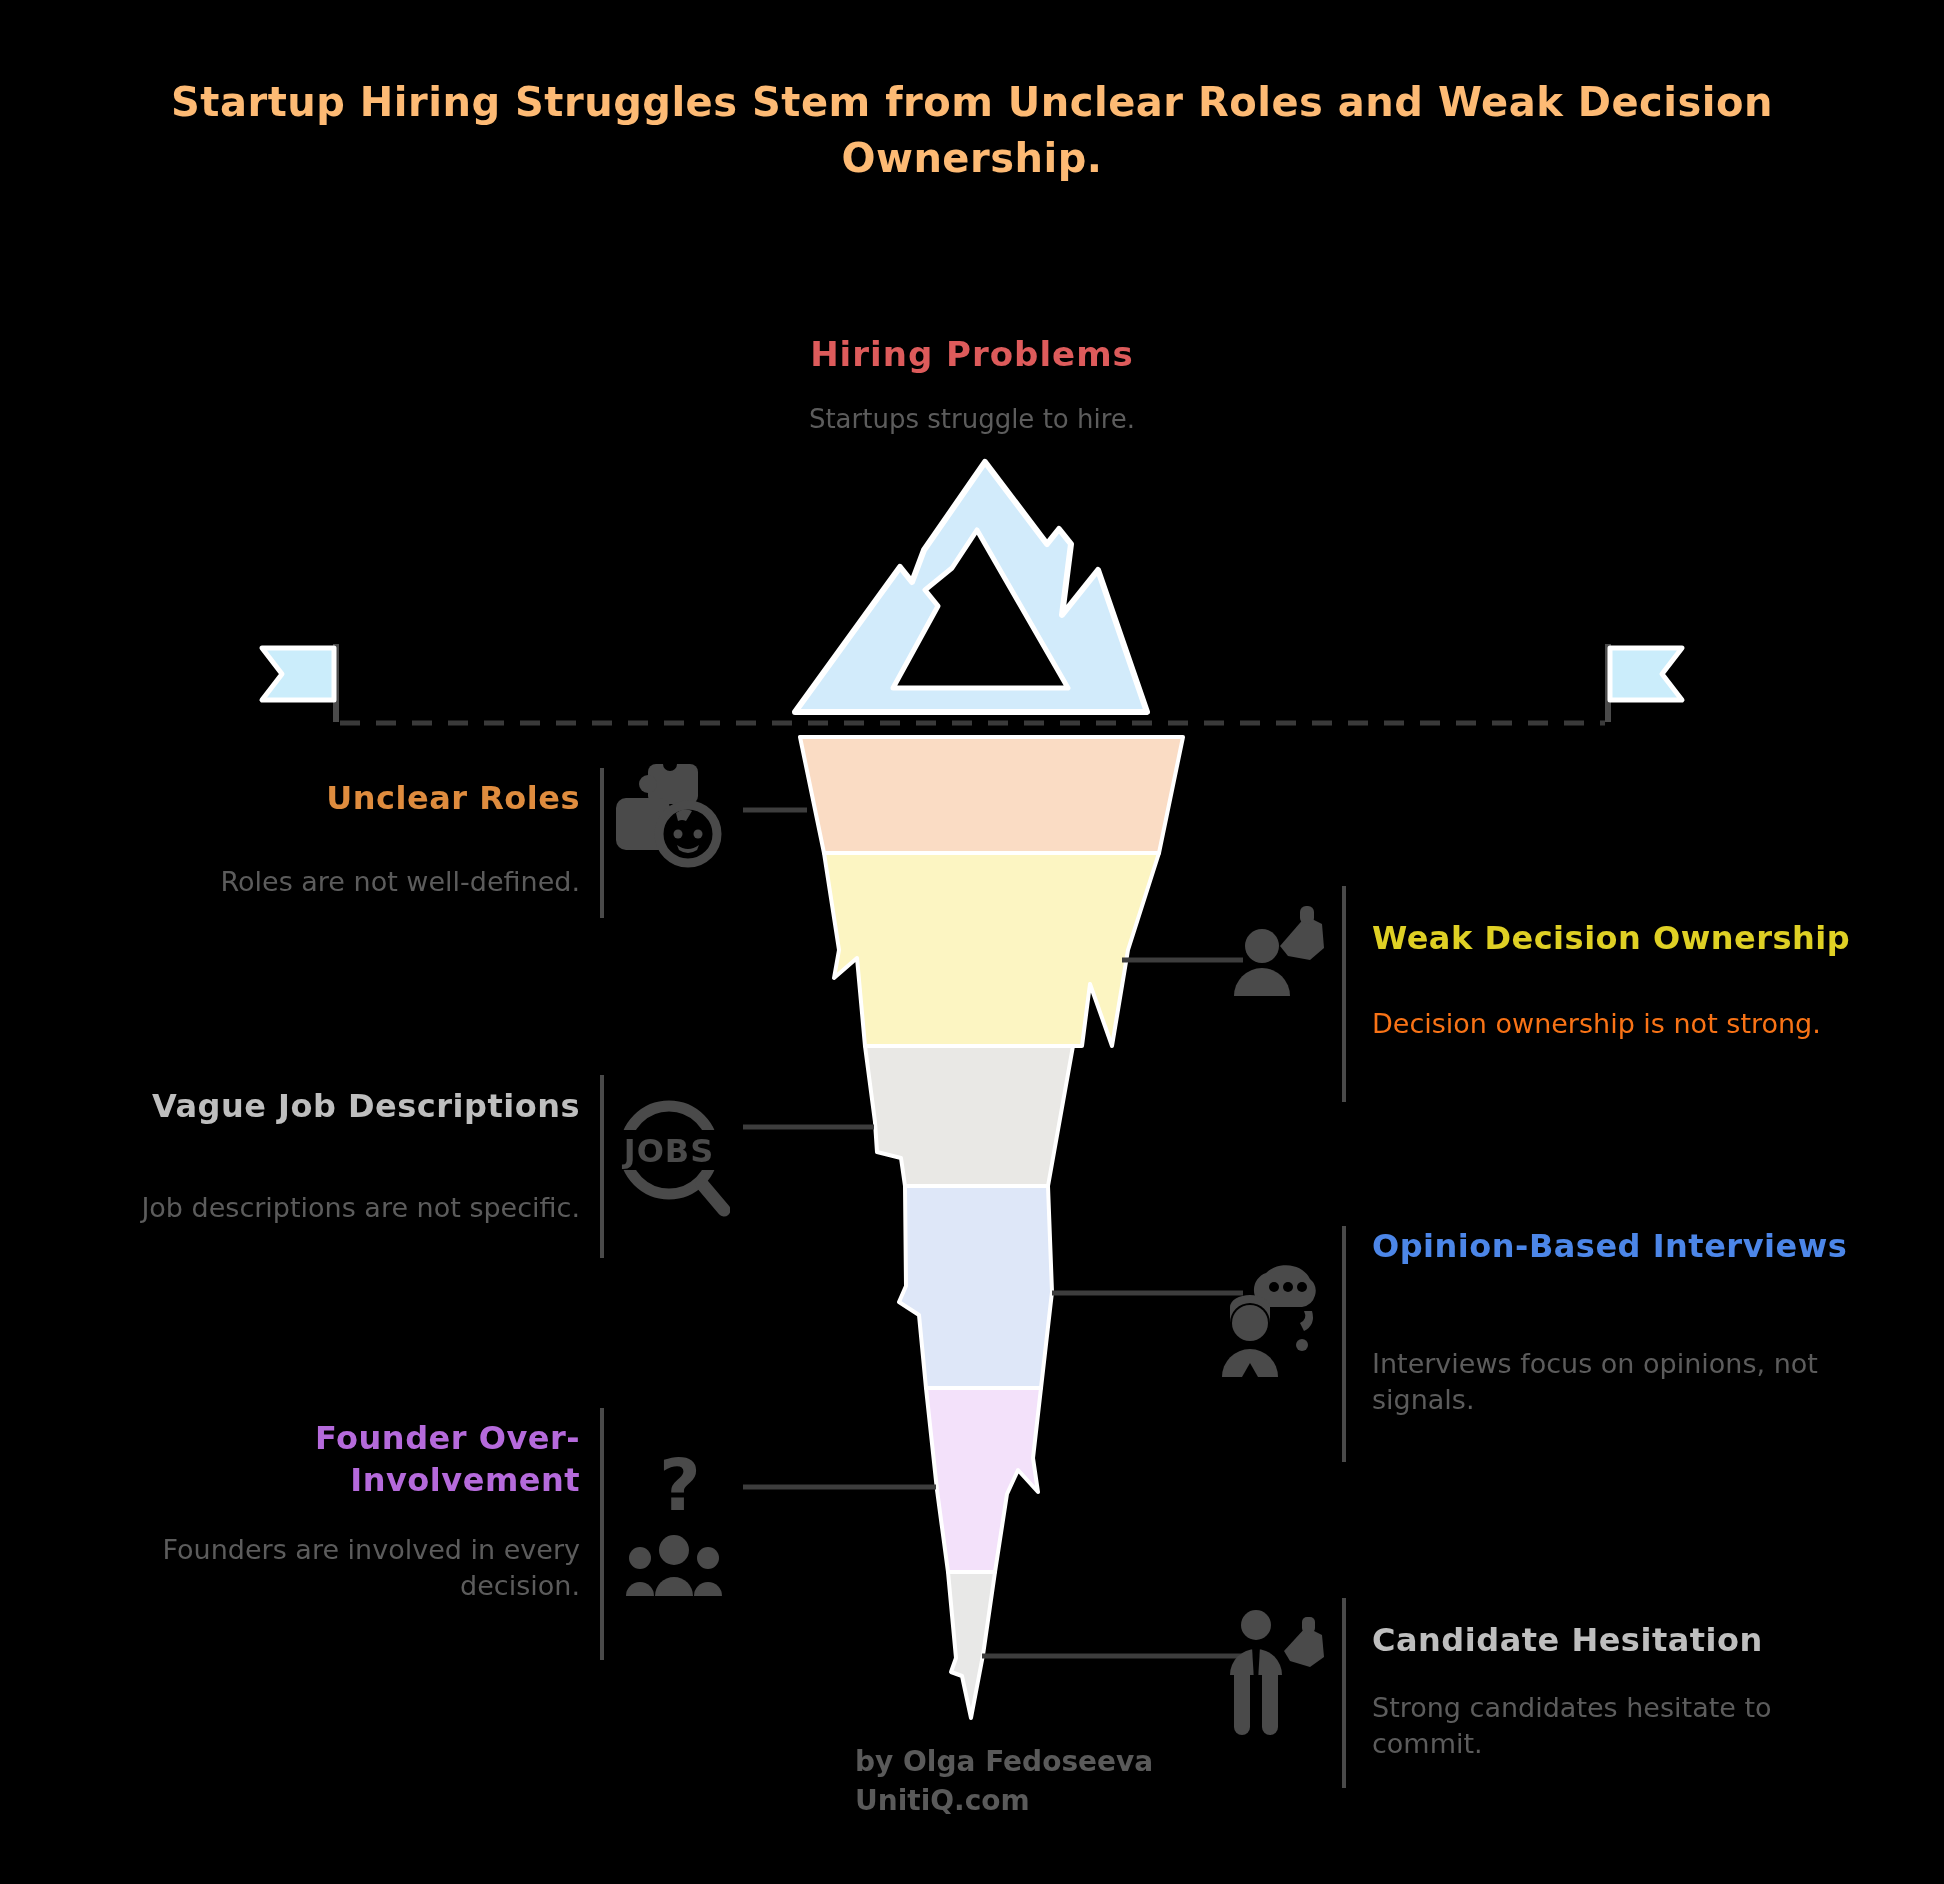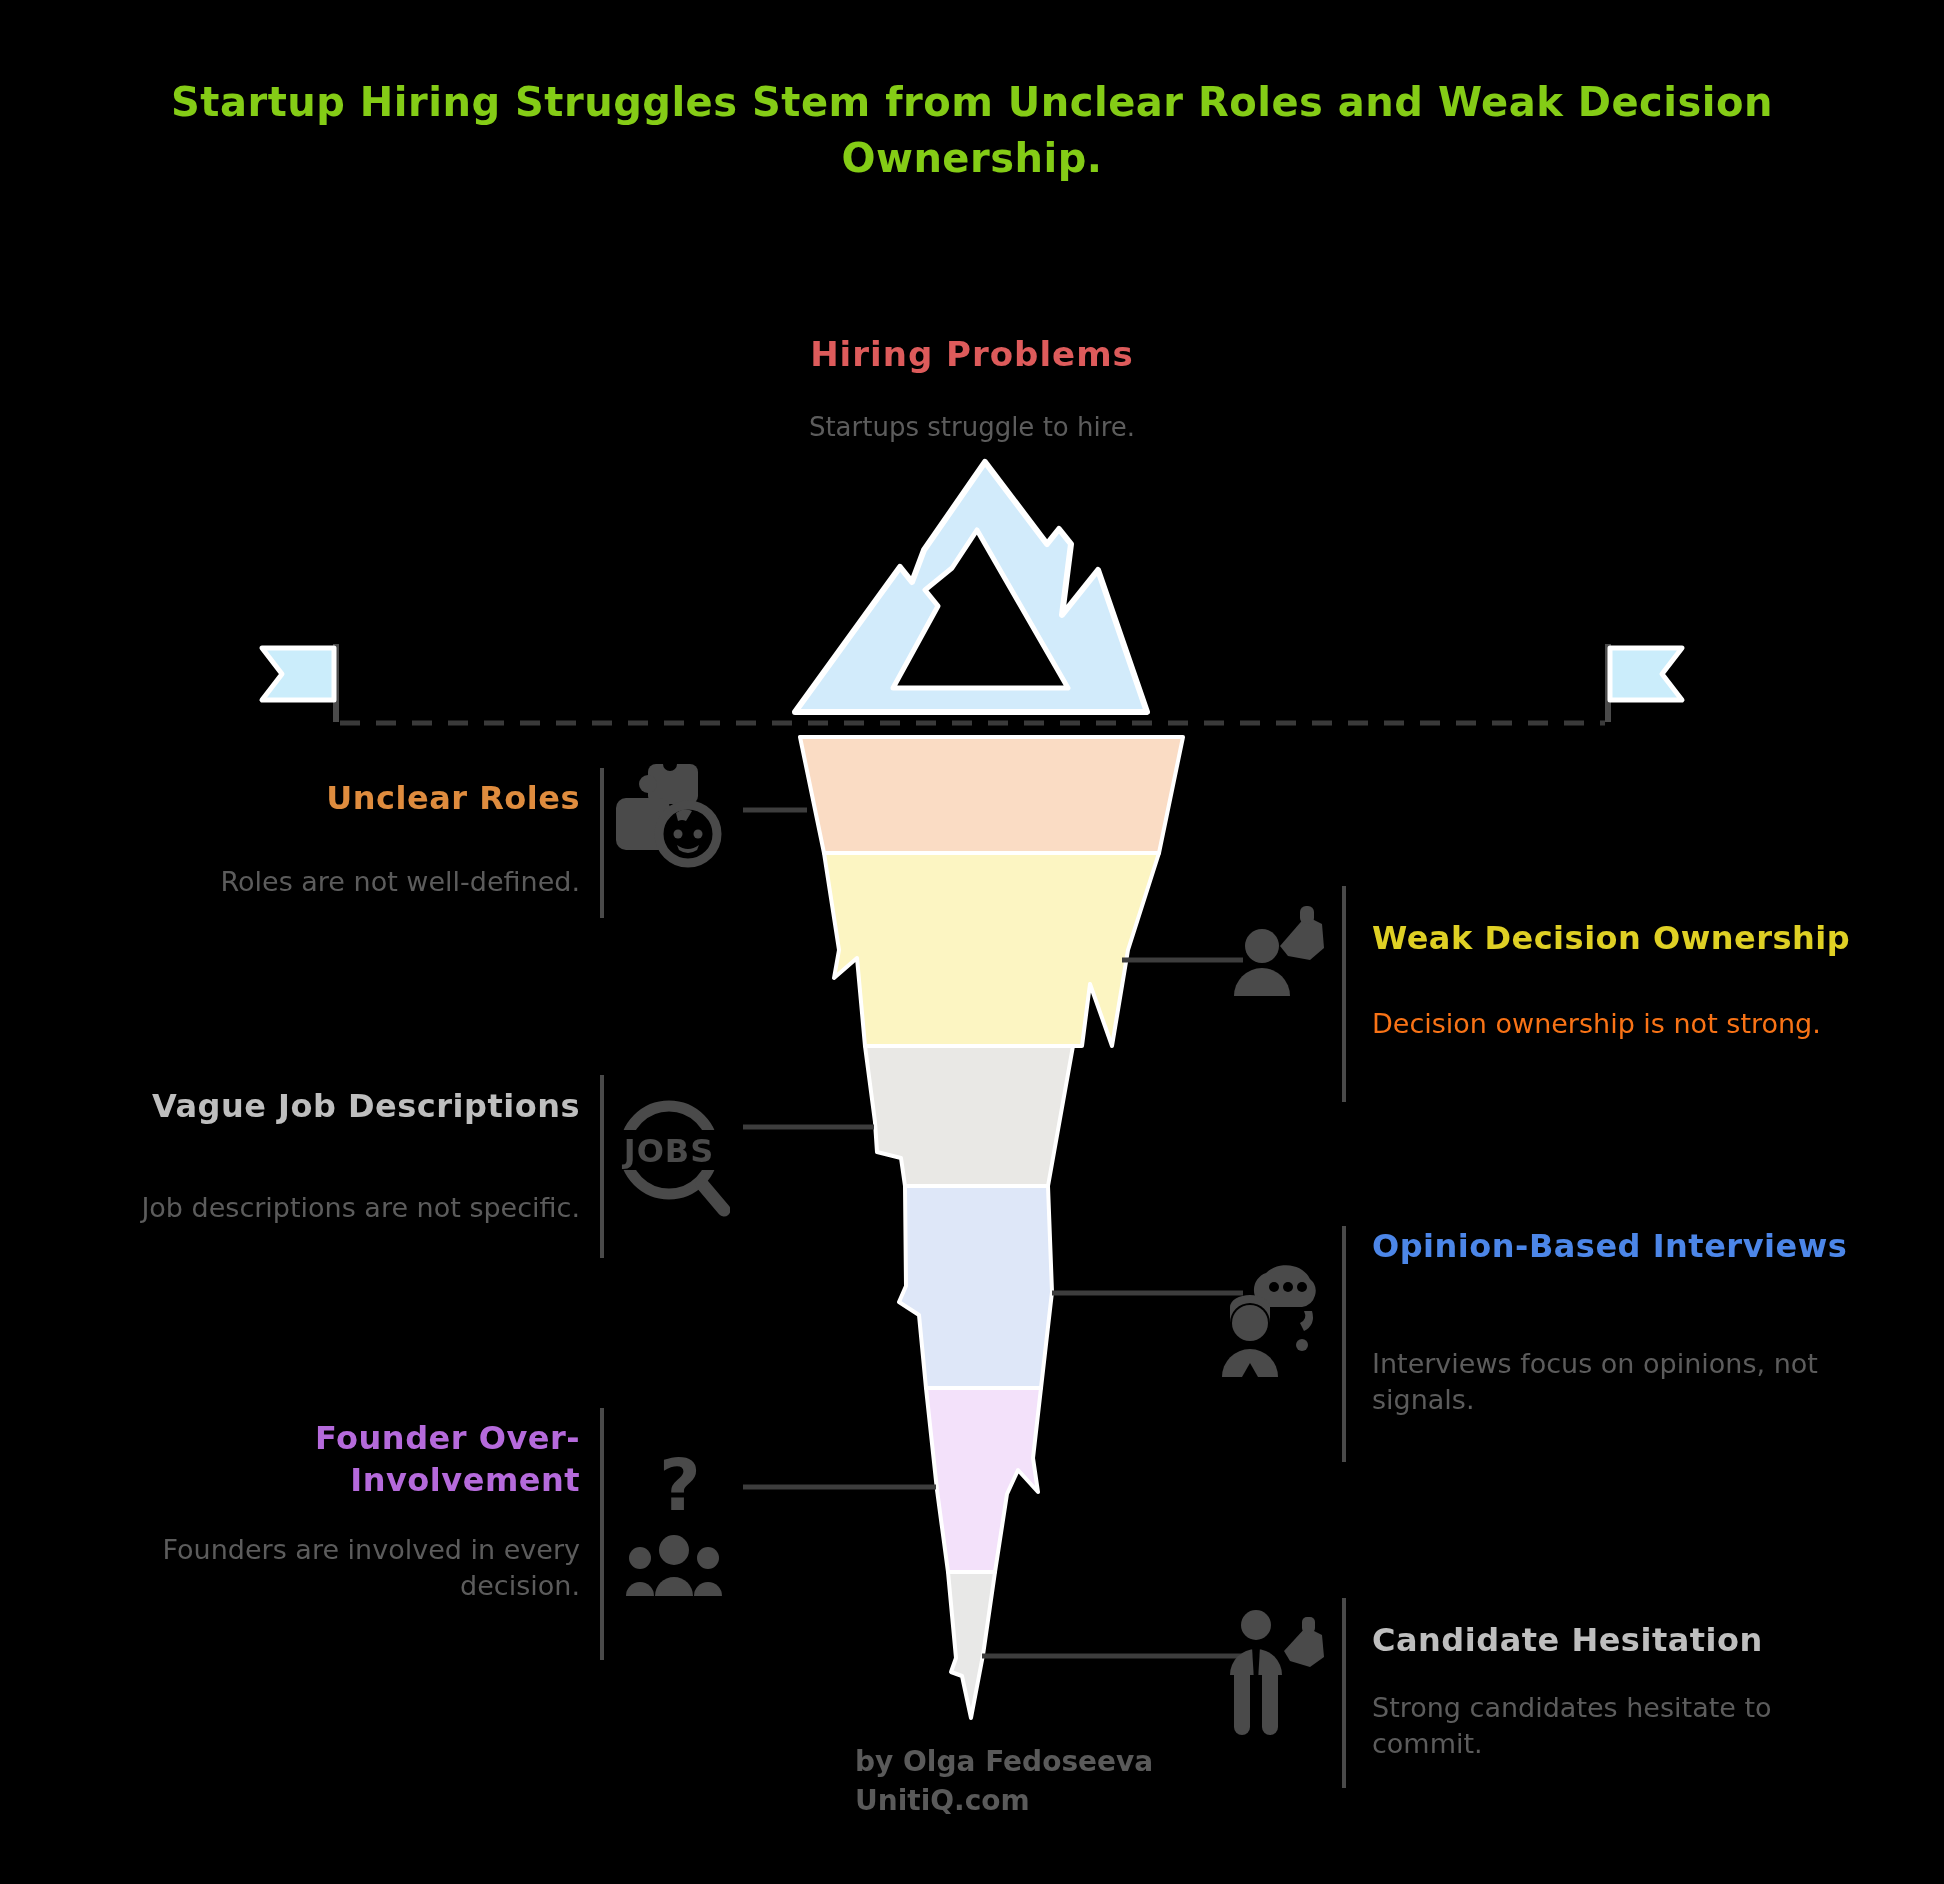--- a/index.html
+++ b/index.html
@@ -61,24 +61,24 @@
     <line x1="982" y1="1656" x2="1243" y2="1656" stroke="#3D3D3D" stroke-width="5"></line>
 
     <line x1="602" y1="768" x2="602" y2="918" stroke="#4A4A4A" stroke-width="4"></line>
     <line x1="602" y1="1075" x2="602" y2="1258" stroke="#4A4A4A" stroke-width="4"></line>
     <line x1="602" y1="1408" x2="602" y2="1660" stroke="#4A4A4A" stroke-width="4"></line>
     <line x1="1344" y1="886" x2="1344" y2="1102" stroke="#4A4A4A" stroke-width="4"></line>
     <line x1="1344" y1="1226" x2="1344" y2="1462" stroke="#4A4A4A" stroke-width="4"></line>
     <line x1="1344" y1="1598" x2="1344" y2="1788" stroke="#4A4A4A" stroke-width="4"></line>
   </svg>
 
-  <div class="title" style="color: #84cc16;">Startup Hiring Struggles Stem from Unclear Roles and Weak Decision Ownership.</div>
+  <div class="title" style="color: #fdba74;">Startup Hiring Struggles Stem from Unclear Roles and Weak Decision Ownership.</div>
 
   <div class="center-head" style="color: rgb(221, 91, 91);">Hiring Problems</div>
-  <div class="center-sub" style="color: rgb(92, 92, 92); margin-top: 8px;">Startups struggle to hire.</div>
+  <div class="center-sub" style="color: rgb(92, 92, 92);">Startups struggle to hire.</div>
 
   <div class="lblock item-desc" style="top: 864px; color: rgb(92, 92, 92);">Roles are not well-defined.</div>
   <div class="lblock item-heading" style="top: 778px; color: rgb(223, 140, 62);">Unclear Roles</div>
 
   <div class="lblock item-heading" style="top: 1086px; color: rgb(190, 190, 190);">Vague Job Descriptions</div>
   <div class="lblock item-desc" style="top: 1150px; color: rgb(92, 92, 92); margin-top: 40px;">Job descriptions are not specific.</div>
 
   <div class="lblock item-heading" style="top: 1418px; color: rgb(181, 106, 219);">Founder Over-Involvement</div>
   <div class="lblock item-desc" style="top: 1532px; color: rgb(92, 92, 92);">Founders are involved in every decision.</div>
 

